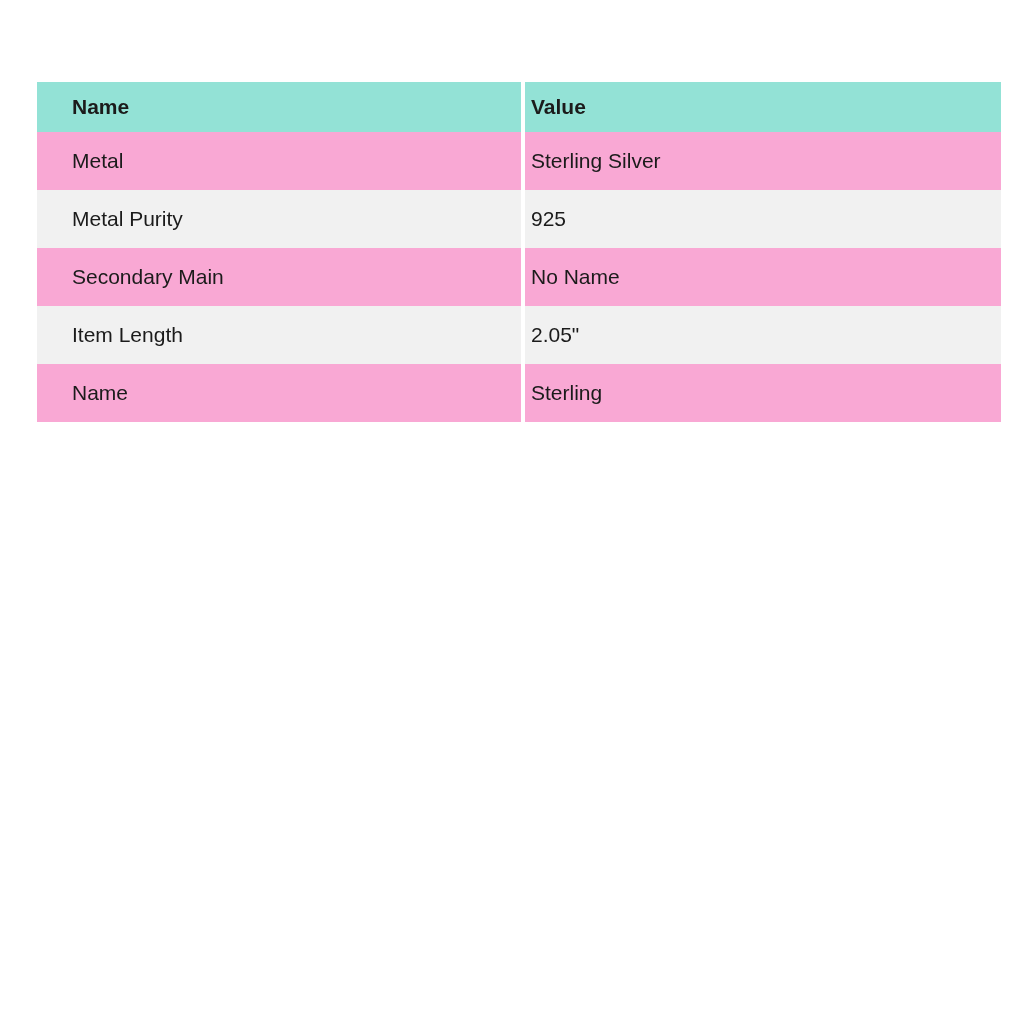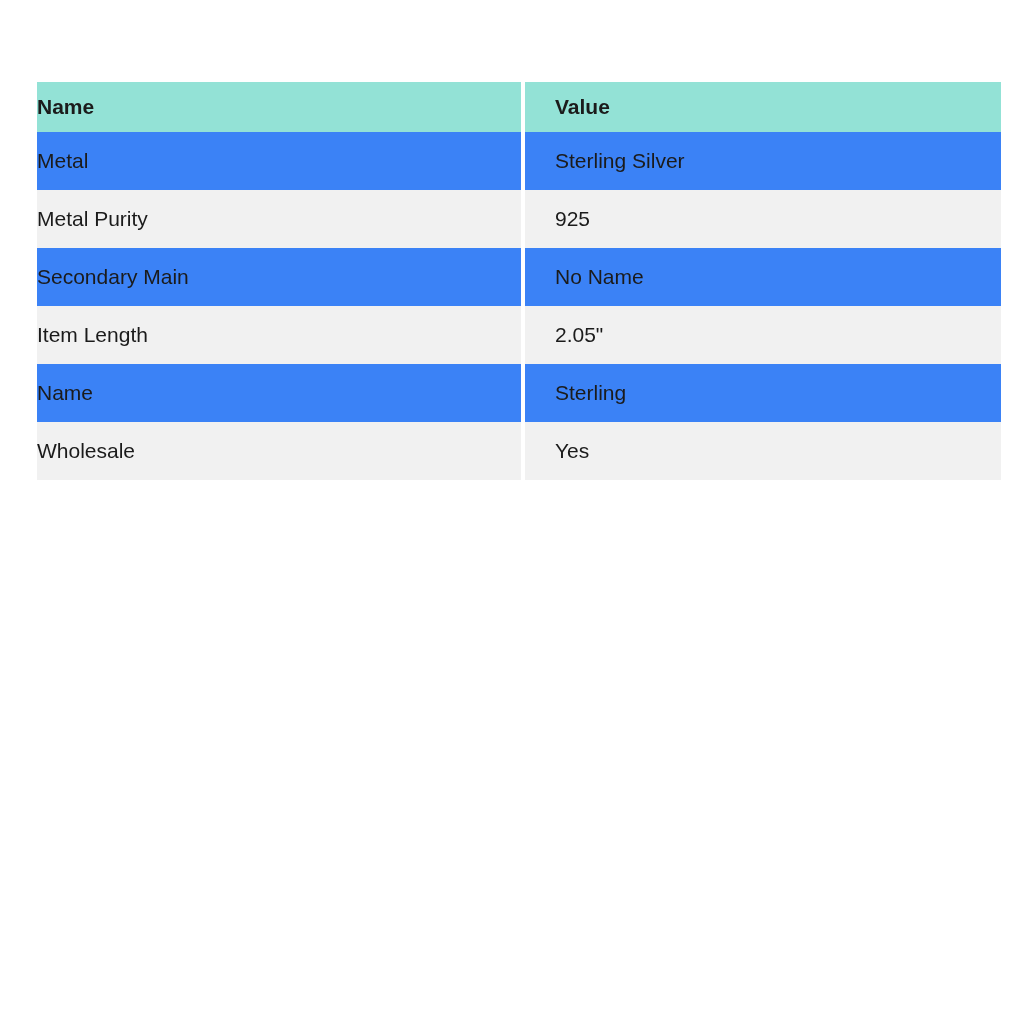--- a/index.html
+++ b/index.html
@@ -44,26 +44,26 @@
     overflow: hidden;
     padding: 0;
   }
   th {
     height: 50px;
     background: var(--header-bg);
     font-weight: 700;
   }
   td {
     height: 58px;
-    background: #3b82f6;
+    background: #f9a8d4;
     font-weight: 400;
   }
-  th.name-cell, td.name-cell { }
+  th.name-cell, td.name-cell { padding-left: 35px; }
   th.value-cell, td.value-cell {
-    padding-left: 30px;
+    padding-left: 6px;
     border-left: 4px solid var(--divider-color);
   }
   tbody tr:nth-child(even) td { background: var(--alt-row-bg); }
 </style>
 </head>
 <body>
 
 <div class="page">
   <table class="specs-table">
     <colgroup>
@@ -97,19 +97,15 @@
   <tr>
     <td class="name-cell">Item Length</td>
     <td class="value-cell">2.05"</td>
   </tr>
 
   <tr>
     <td class="name-cell">Name</td>
     <td class="value-cell">Sterling</td>
   </tr>
 
-  <tr>
-    <td class="name-cell">Wholesale</td>
-    <td class="value-cell">Yes</td>
-  </tr>
 </tbody>
   </table>
 </div>
 
 </body></html>

